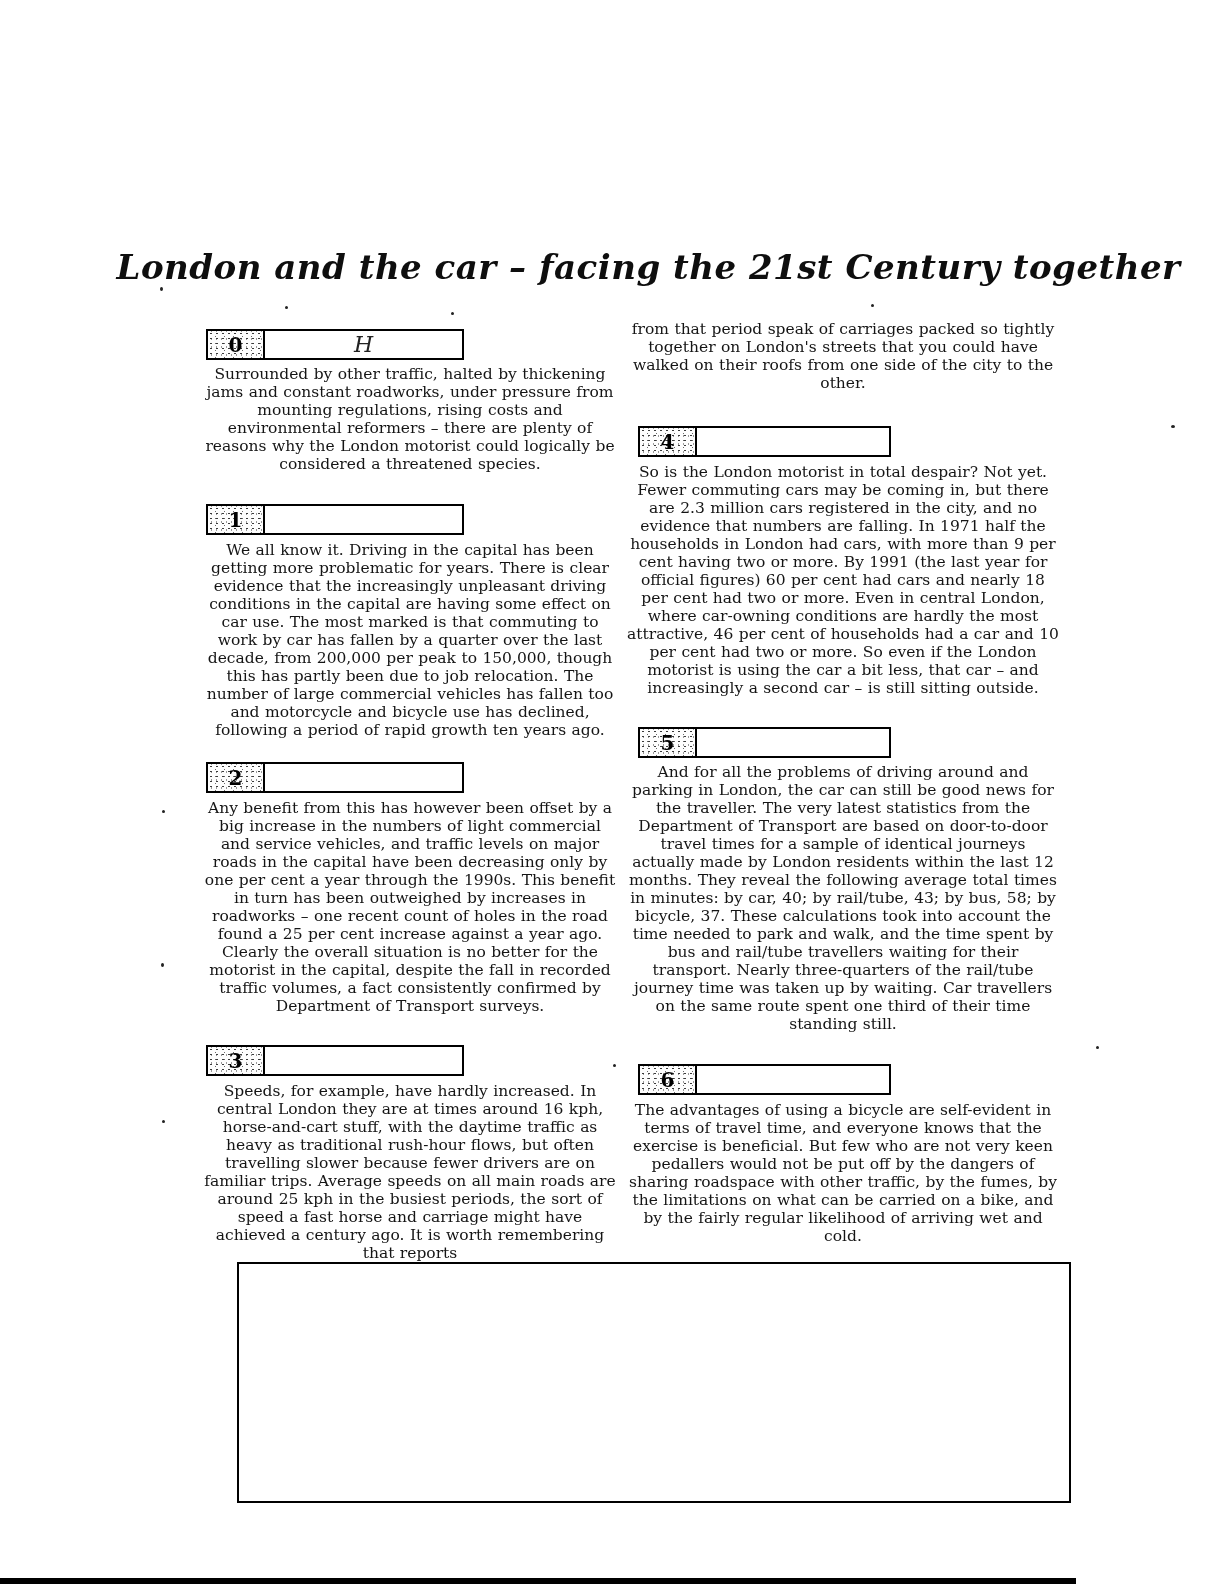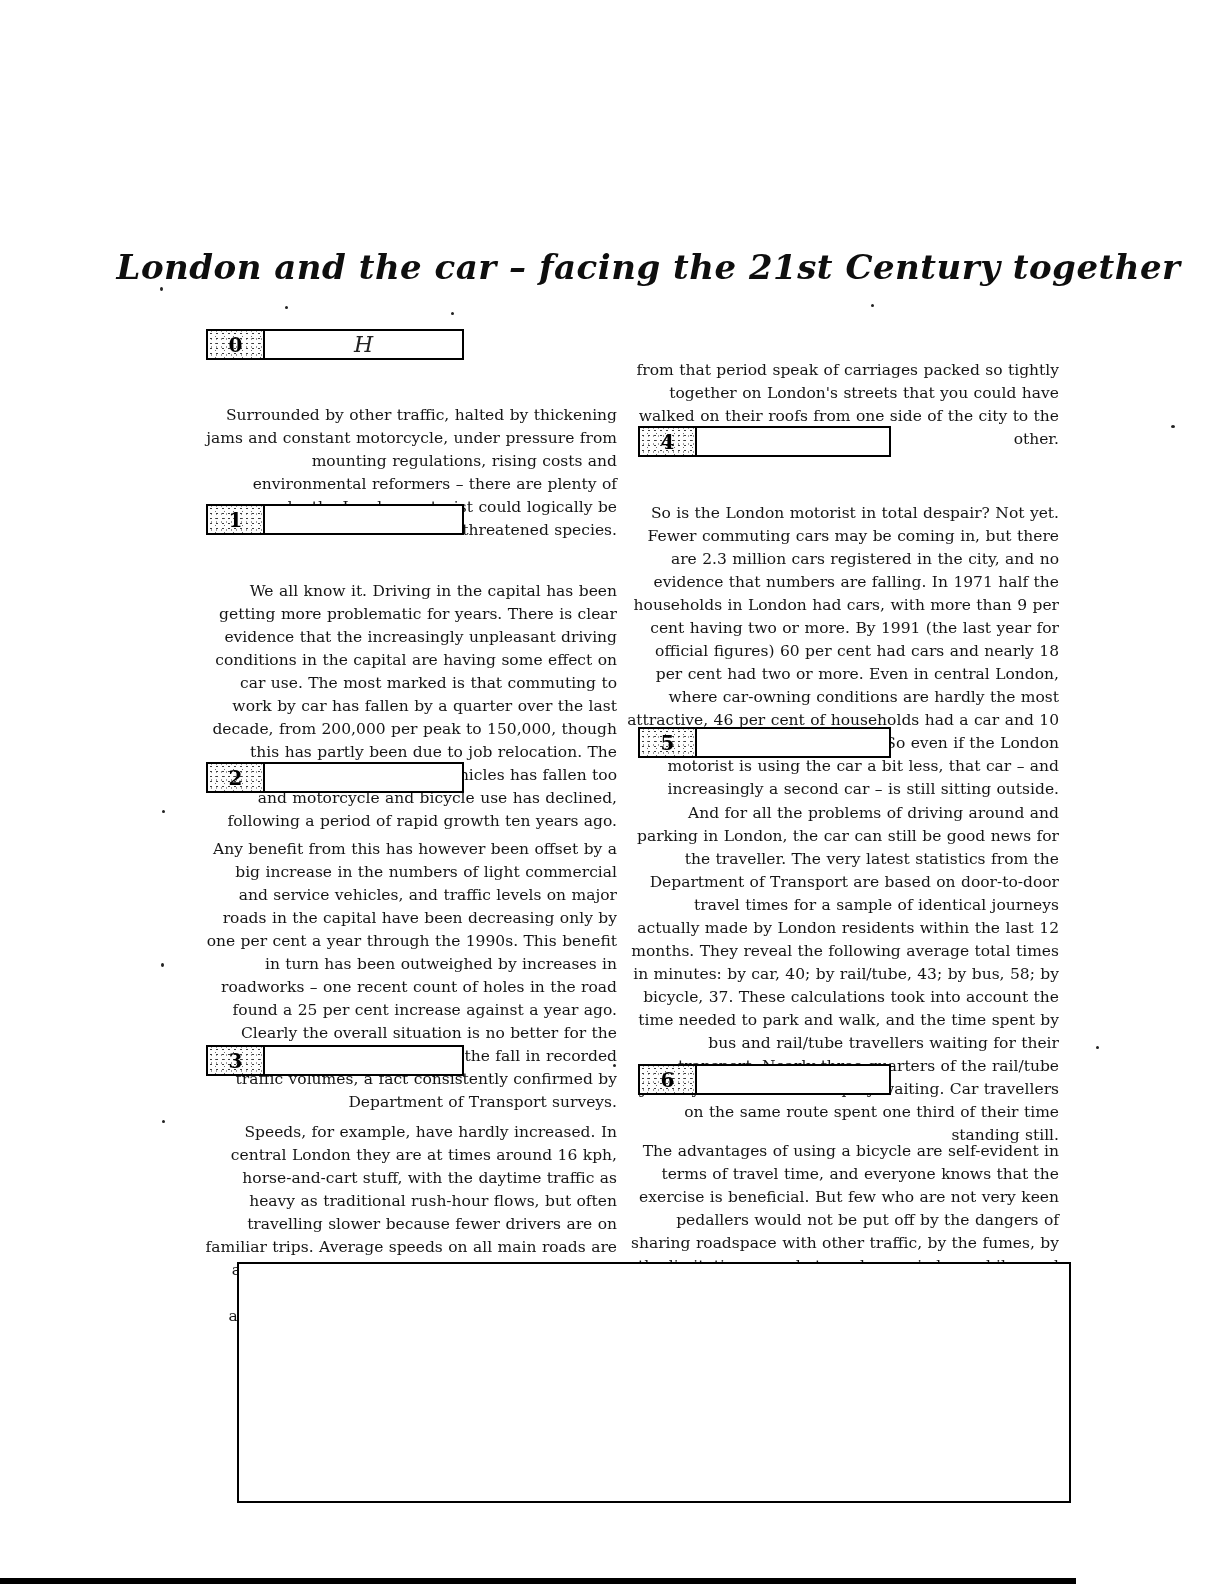--- a/index.html
+++ b/index.html
@@ -58,25 +58,24 @@
     display: flex;
     align-items: center;
     justify-content: center;
     font-style: italic;
     font-size: 22px;
     color: #222;
   }
   .ptext {
     position: absolute;
     font-size: 15.5px;
-    line-height: 23px;
-    text-align: right;
+    line-height: 18px;
+    text-align: center;
     color: #151515;
     word-spacing: 0.5px;
-    margin-top: 39px;
   }
   .ptext.left-col  { left: 203px; width: 414px; }
   .ptext.right-col { left: 627px; width: 432px; }
   .answer-area {
     position: absolute;
     left: 237px;
     top: 1262px;
     width: 834px;
     height: 241px;
     border: 2.5px solid #000;
@@ -100,21 +99,21 @@
 <body>
 
 <div class="page">
 
   <h1 class="doc-title">London and the car – facing the 21st Century together</h1>
 
   <div class="qbox left-col" style="top:329px">
     <div class="qnum">0</div>
     <div class="qanswer">H</div>
   </div>
-  <p class="ptext left-col" style="top:365px">Surrounded by other traffic, halted by thickening jams and constant motorcycle, under pressure from mounting regulations, rising costs and environmental reformers – there are plenty of reasons why the London motorist could logically be considered a threatened species.</p>
+  <p class="ptext left-col" style="top:365px">Surrounded by other traffic, halted by thickening jams and constant roadworks, under pressure from mounting regulations, rising costs and environmental reformers – there are plenty of reasons why the London motorist could logically be considered a threatened species.</p>
 
   <div class="qbox left-col" style="top:504px">
     <div class="qnum">1</div>
     <div class="qanswer"></div>
   </div>
   <p class="ptext left-col" style="top:541px">We all know it. Driving in the capital has been getting more problematic for years. There is clear evidence that the increasingly unpleasant driving conditions in the capital are having some effect on car use. The most marked is that commuting to work by car has fallen by a quarter over the last decade, from 200,000 per peak to 150,000, though this has partly been due to job relocation. The number of large commercial vehicles has fallen too and motorcycle and bicycle use has declined, following a period of rapid growth ten years ago.</p>
 
   <div class="qbox left-col" style="top:762px">
     <div class="qnum">2</div>
     <div class="qanswer"></div>

